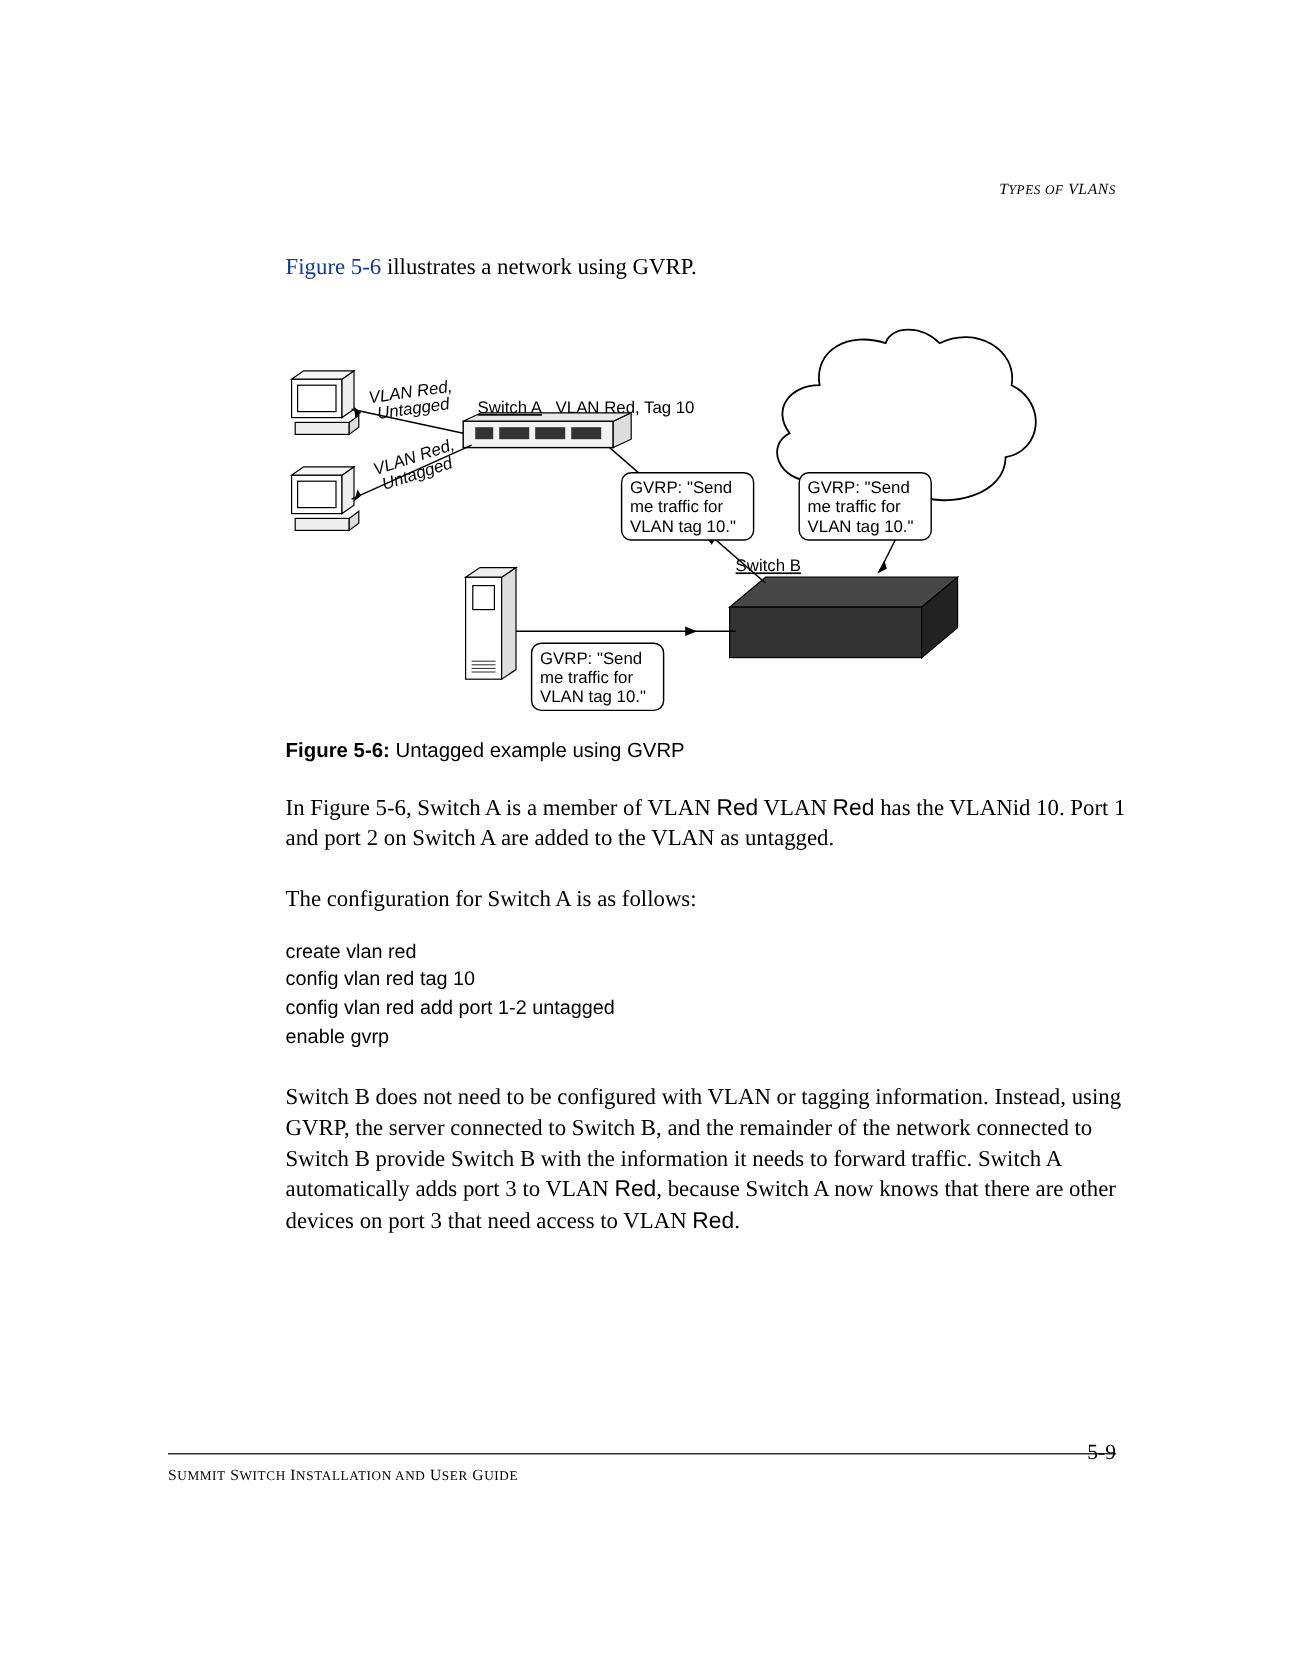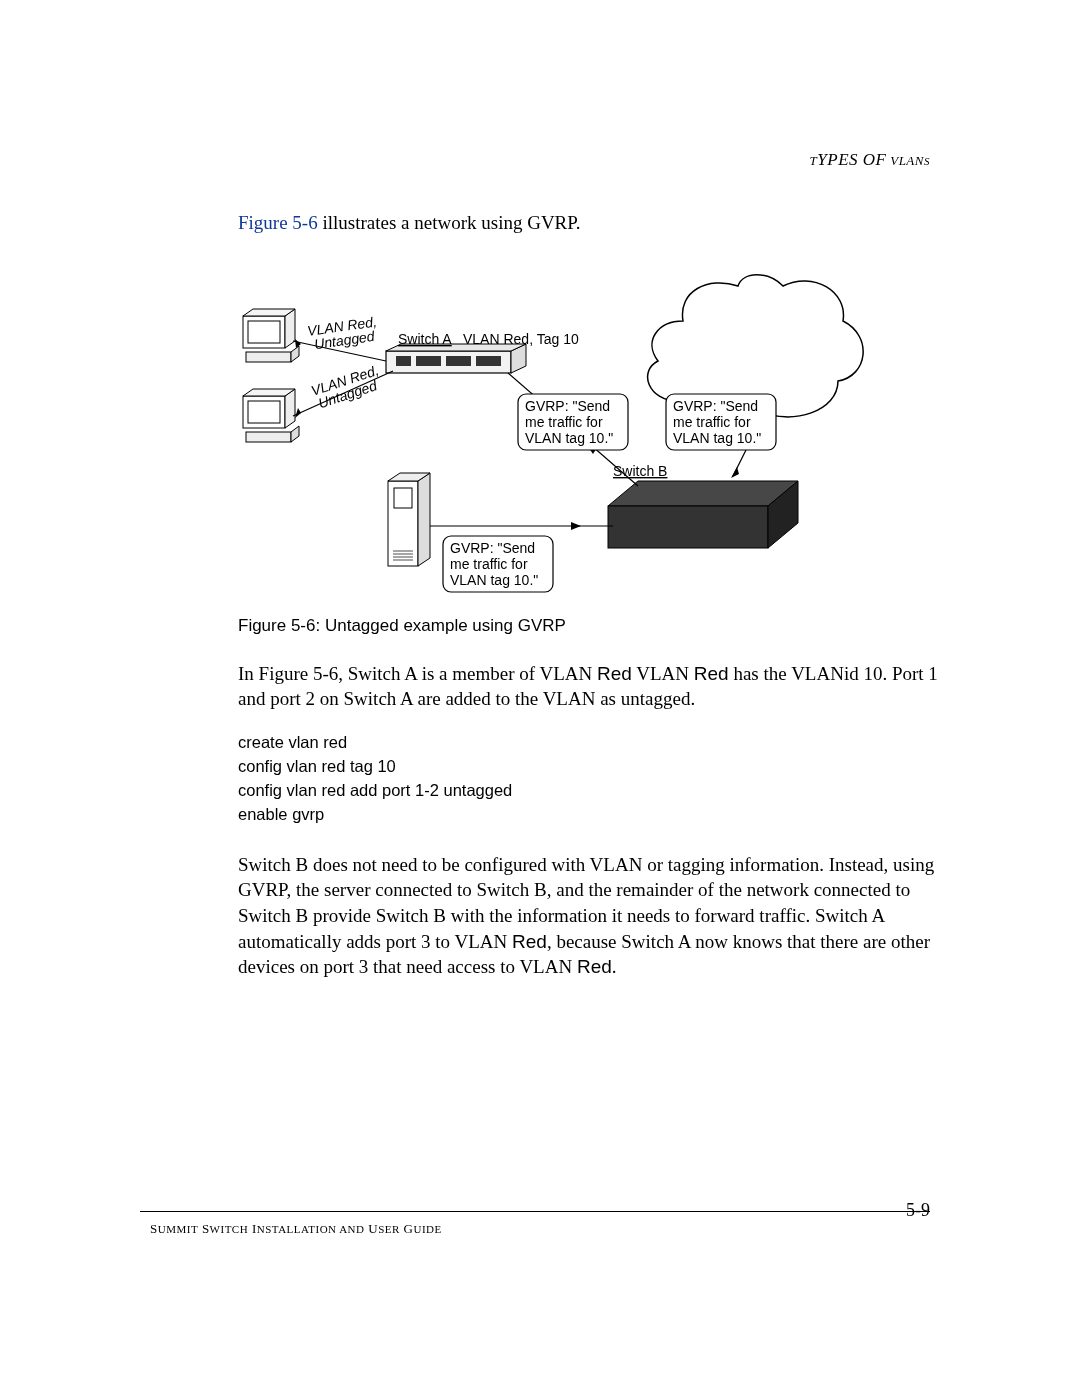--- a/index.html
+++ b/index.html
@@ -44,21 +44,21 @@
   }
   svg.figure {
     display: block;
   }
   .caption {
     font-family: Arial, Helvetica, sans-serif;
     font-size: 17px;
     margin-top: 10px;
   }
   .caption .bold {
-    font-weight: normal;
+    font-weight: bold;
   }
   .para {
     font-size: 19px;
     line-height: 1.35;
     margin-top: 25px;
   }
   .sans {
     font-family: Arial, Helvetica, sans-serif;
     text-align: center;
   }
@@ -71,21 +71,21 @@
   }
   .footer-line {
     position: absolute;
     left: 140px;
     right: 150px;
     bottom: 185px;
     border-top: 1px solid #000;
   }
   .footer-left {
     position: absolute;
-    left: 150px;
+    left: 140px;
     bottom: 160px;
     font-size: 13px;
     font-variant: small-caps;
     letter-spacing: 0.5px;
   }
   .footer-right {
     position: absolute;
     right: 150px;
     bottom: 176px;
     font-size: 18px;
@@ -97,21 +97,21 @@
   text.diagram-label-italic {
     font-family: Arial, Helvetica, sans-serif;
     font-size: 14px;
     font-style: italic;
   }
 </style>
 </head>
 <body>
 
 <div class="header-right">
-  <span>T<span style="font-size:17px">YPES OF</span> </span><span class="vlans">VLAN<span style="font-size:11px">S</span></span>
+  <span>T<span style="font-size:11px">YPES OF</span> </span><span class="vlans">VLAN<span style="font-size:11px">S</span></span>
 </div>
 
 <div class="page">
 
   <p class="intro">
     <span class="fig-link">Figure 5-6</span><span> illustrates a network using GVRP.</span>
   </p>
 
   <div class="figure-wrap">
     <svg class="figure" width="640" height="340" viewBox="0 0 640 340">
@@ -216,20 +216,21 @@
 
     <div class="caption">
       <span class="bold">Figure 5-6:</span><span>  Untagged example using GVRP</span>
     </div>
   </div>
 
   <p class="para">
     <span>In Figure 5-6, Switch A is a member of VLAN </span><span class="sans">Red</span><span>  VLAN </span><span class="sans">Red</span><span> has the VLANid 10. Port 1 and port 2 on Switch A are added to the VLAN as untagged.</span>
   </p>
 
+  <p class="para">The configuration for Switch A is as follows:</p>
 
   <pre class="code">create vlan red
 config vlan red tag 10
 config vlan red add port 1-2 untagged
 enable gvrp</pre>
 
   <p class="para">
     <span>Switch B does not need to be configured with VLAN or tagging information. Instead, using GVRP, the server connected to Switch B, and the remainder of the network connected to Switch B provide Switch B with the information it needs to forward traffic. Switch A automatically adds port 3 to VLAN </span><span class="sans">Red</span><span>, because Switch A now knows that there are other devices on port 3 that need access to VLAN </span><span class="sans">Red</span><span>.</span>
   </p>
 

